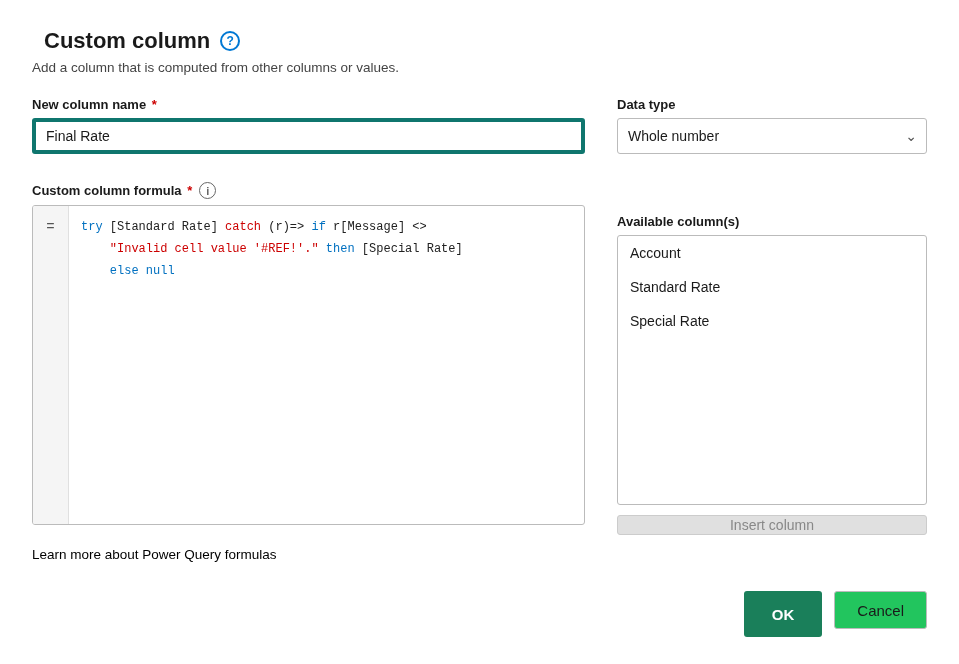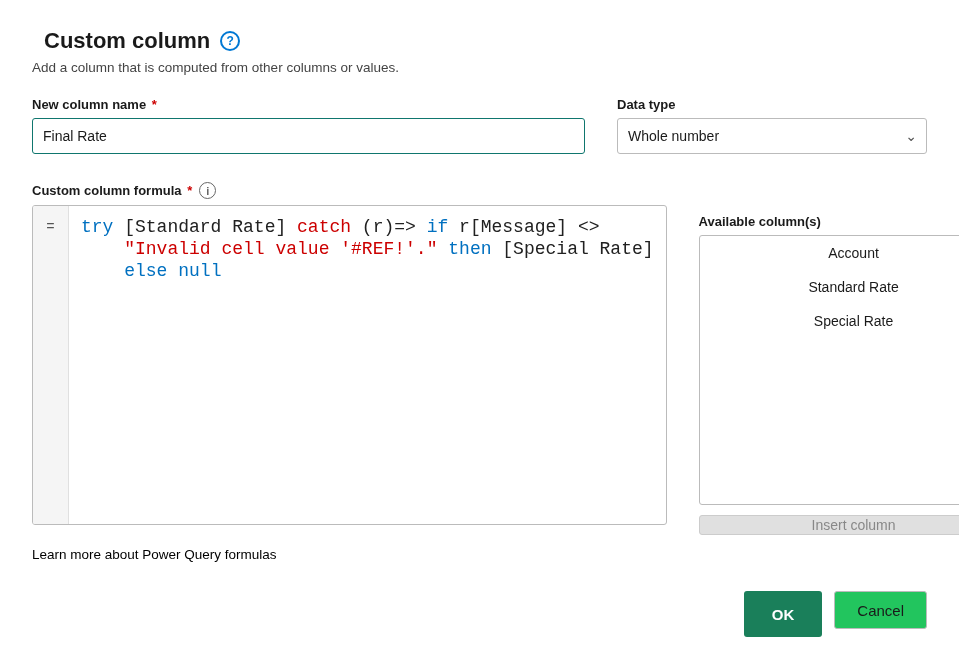--- a/index.html
+++ b/index.html
@@ -76,21 +76,21 @@
     }
 
     .required-star {
       color: #c00;
       margin-left: 2px;
     }
 
     .text-input {
       width: 100%;
       height: 36px;
-      border: 1px solid #0f766e;
+      border: 4px solid #0f766e;
       border-radius: 3px;
       padding: 0 10px;
       font-size: 14px;
       color: #1a1a1a;
       outline: none;
     }
 
     .select-box {
       width: 100%;
       height: 36px;
@@ -190,21 +190,21 @@
       color: #555;
       font-size: 14px;
       line-height: 22px;
     }
 
     .formula-content {
       flex: 1;
       padding: 10px 12px;
       white-space: pre;
       line-height: 22px;
-      font-size: 18px;
+      font-size: 12px;
       font-family: Liberation Mono, monospace;
     }
 
     .kw-blue { color: #0070c0; }
     .kw-red { color: #c00; }
     .str-red { color: #c00; }
 
     .avail-label {
       font-size: 13px;
       font-weight: 600;
@@ -220,21 +220,20 @@
       overflow-y: auto;
       background: #fff;
     }
 
     .avail-item {
       padding: 9px 12px;
       font-size: 14px;
       color: #1a1a1a;
       cursor: pointer;
       border-bottom: none;
-      text-align: center;
     }
 
     .insert-btn {
       width: 100%;
       margin-top: 10px;
       height: 20px;
       background: #e0e0e0;
       border: 1px solid #ccc;
       border-radius: 3px;
       font-size: 14px;

